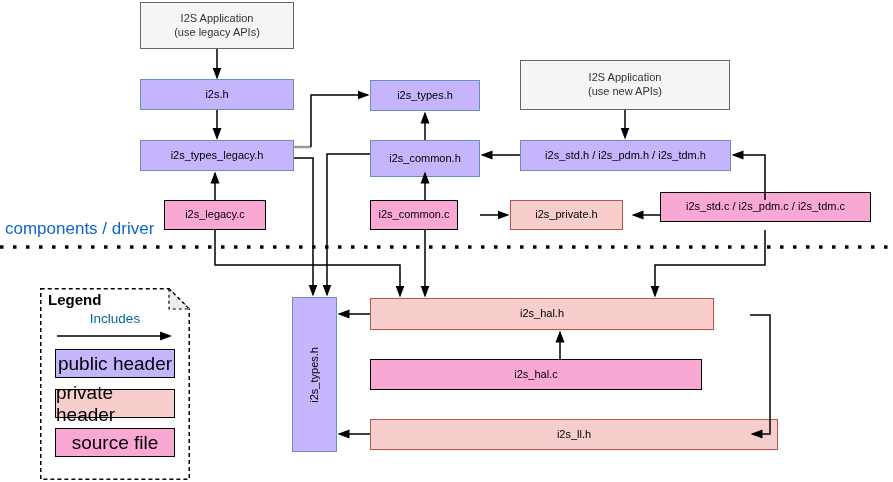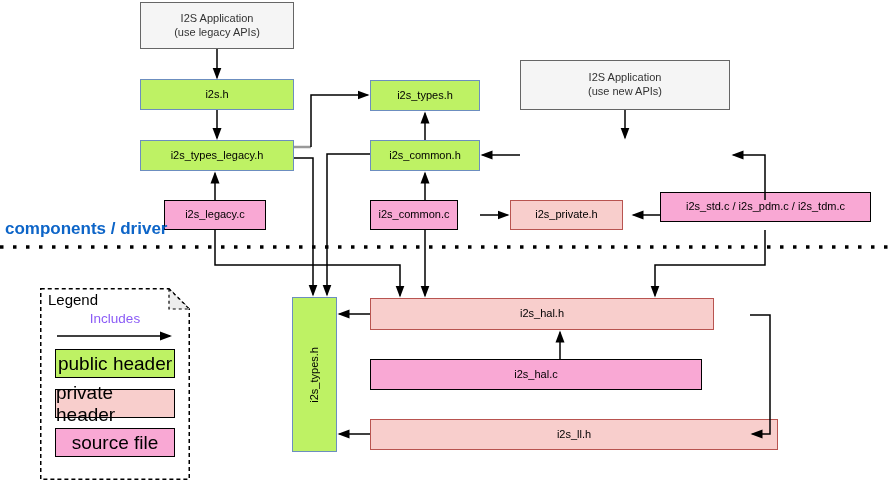--- a/index.html
+++ b/index.html
@@ -7,56 +7,57 @@
     position:relative;width:893px;height:482px;background:#ffffff;
     font-family:"Liberation Sans",sans-serif;overflow:hidden;
   }
   .node{
     position:absolute;box-sizing:border-box;
     display:flex;align-items:center;justify-content:center;
     border:1.5px solid #000;background:#fff;color:#000;
     font-size:11px;line-height:1.25;text-align:center;white-space:pre-line;
     z-index:2;
   }
-  .public{background:#bef264;border-color:#6c8ebf;}
+  .public{background:#c4b5fd;border-color:#6c8ebf;}
   .private{background:#f8cecc;border-color:#b85450;}
   .app{background:#f5f5f5;border-color:#666666;color:#333333;}
   .source{background:#f9a8d4;border-color:#000000;}
   .vertical span{transform:rotate(-90deg);white-space:nowrap;display:block;}
   .seclabel{
-    position:absolute;left:5px;color:#0d65c8;font-weight:bold;font-size:17px;
+    position:absolute;left:5px;color:#0d65c8;font-weight:normal;font-size:17px;
     z-index:3;letter-spacing:0;
   }
   .overlay{position:absolute;left:0;top:0;z-index:4;pointer-events:none;}
   .legend{position:absolute;left:40px;top:288px;width:150px;height:192px;z-index:2;}
   .legend-svg{position:absolute;left:0;top:0;}
-  .legend-title{position:absolute;left:8px;top:3px;font-size:15px;font-weight:normal;color:#000;}
-  .legend-includes{position:absolute;left:0;top:23px;width:150px;text-align:center;font-size:13.5px;color:#8b5cf6;}
+  .legend-title{position:absolute;left:8px;top:3px;font-size:15px;font-weight:bold;color:#000;}
+  .legend-includes{position:absolute;left:0;top:23px;width:150px;text-align:center;font-size:13.5px;color:#0369a1;}
   .legend-item{
     position:absolute;left:15px;width:120px;height:29px;box-sizing:border-box;
     display:flex;align-items:center;justify-content:center;
     border:1.5px solid #000;font-size:19px;color:#000;
   }
 </style>
 </head>
 <body>
 
 <div class="stage">
 
   <div class="node app" style="left:140px;top:2px;width:154px;height:47px">I2S Application
 (use legacy APIs)</div>
   <div class="node public" style="left:140px;top:79px;width:154px;height:31px">i2s.h</div>
   <div class="node public" style="left:140px;top:140px;width:154px;height:31px">i2s_types_legacy.h</div>
   <div class="node source" style="left:164px;top:200px;width:102px;height:30px">i2s_legacy.c</div>
   <div class="node public" style="left:370px;top:80px;width:110px;height:31px">i2s_types.h</div>
-  <div class="node public" style="left:370px;top:140px;width:110px;height:31px">i2s_common.h</div>
+  <div class="node public" style="left:370px;top:140px;width:110px;height:37px">i2s_common.h</div>
   <div class="node source" style="left:370px;top:200px;width:88px;height:30px">i2s_common.c</div>
   <div class="node private" style="left:510px;top:200px;width:113px;height:30px">i2s_private.h</div>
   <div class="node app" style="left:520px;top:60px;width:210px;height:50px">I2S Application
 (use new APIs)</div>
+  <div class="node public" style="left:520px;top:140px;width:211px;height:31px">i2s_std.h / i2s_pdm.h / i2s_tdm.h</div>
   <div class="node source" style="left:660px;top:192px;width:211px;height:30px">i2s_std.c / i2s_pdm.c / i2s_tdm.c</div>
 
   <div class="node public vertical" style="left:292px;top:297px;width:45px;height:155px">
     <span>i2s_types.h</span>
   </div>
   <div class="node private" style="left:370px;top:298px;width:344px;height:32px">i2s_hal.h</div>
   <div class="node source" style="left:370px;top:359px;width:332px;height:31px">i2s_hal.c</div>
   <div class="node private" style="left:370px;top:419px;width:408px;height:31px">i2s_ll.h</div>
 
   <div class="seclabel" style="top:219px">components / driver</div>

